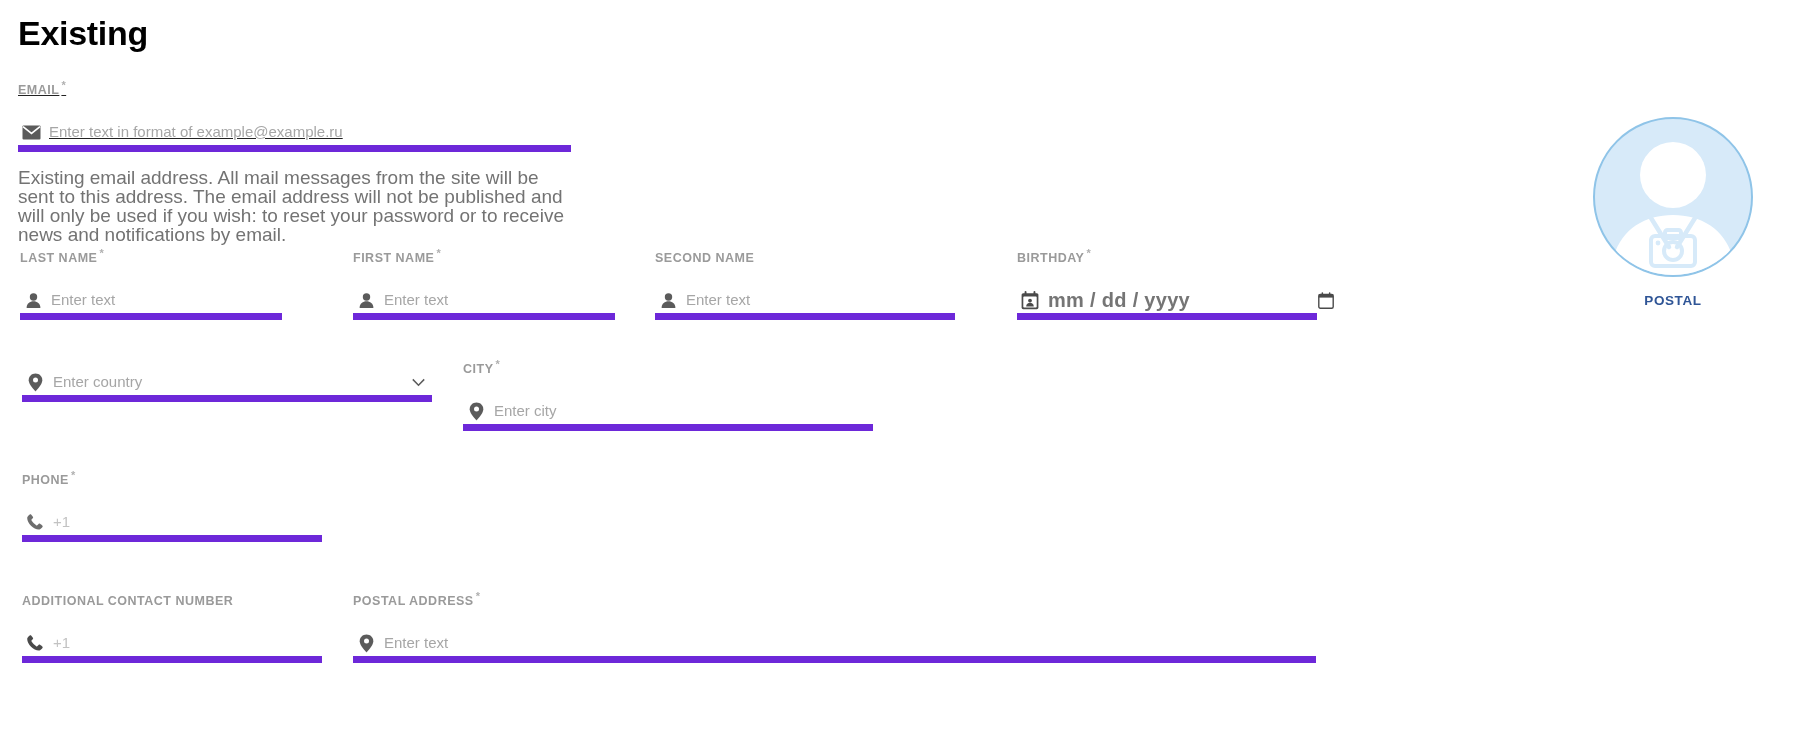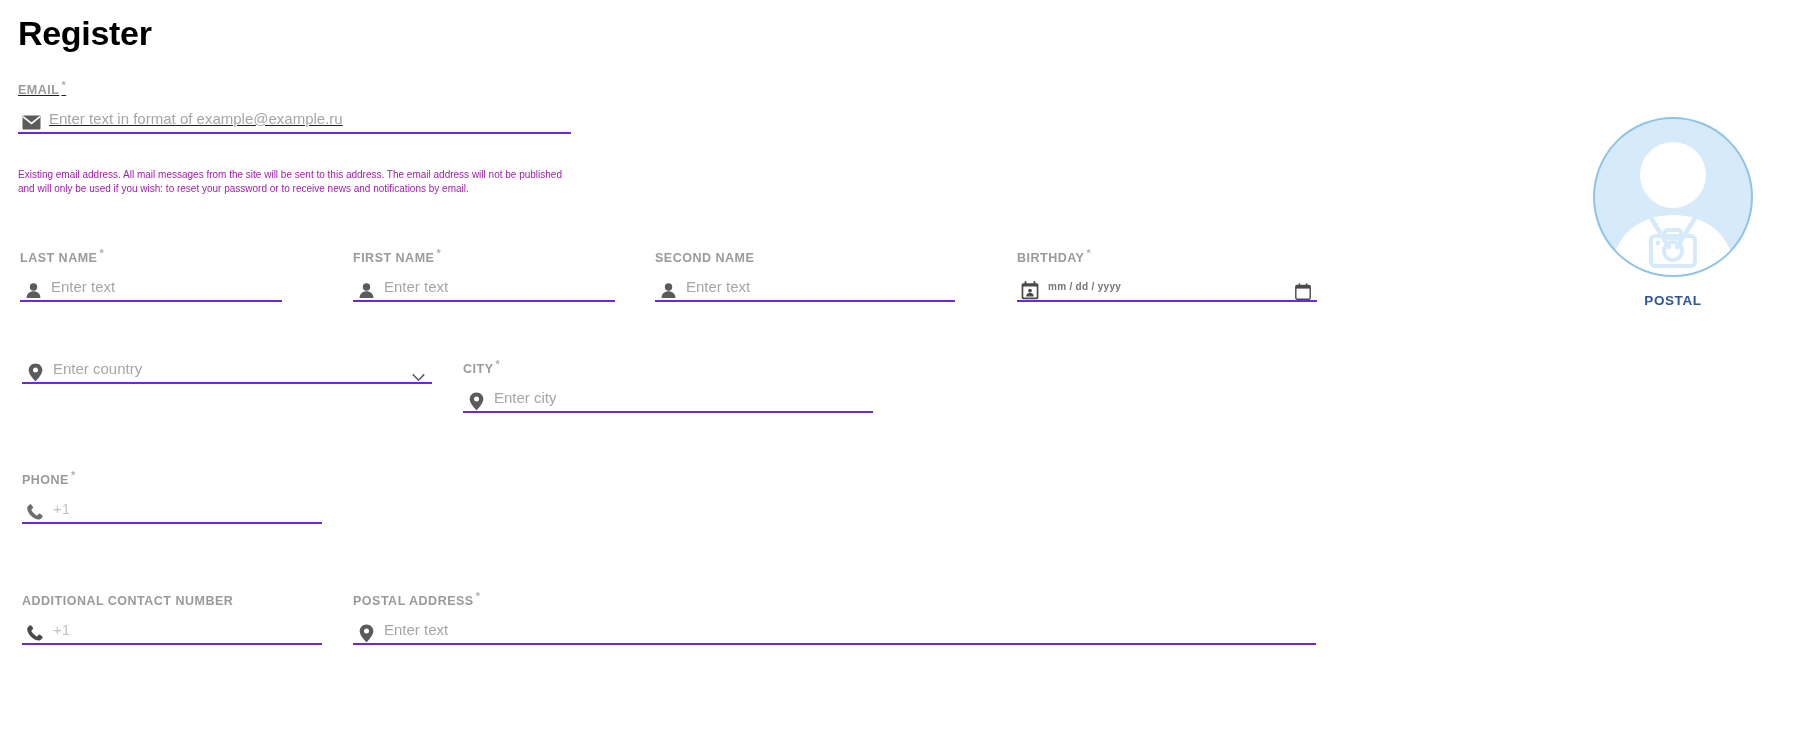--- a/index.html
+++ b/index.html
@@ -61,24 +61,24 @@
   .req {
     color: #b0b0b0;
     font-size: 11px;
     vertical-align: super;
     margin-left: 2px;
     font-weight: bold;
   }
 
   .input-row {
     display: flex;
-    align-items: flex-end;
-    border-bottom: 2px solid #6d28d9;
+    align-items: center;
+    border-bottom: 7px solid #6d28d9;
     height: 33px;
-    margin-top: 4px;
+    margin-top: 22px;
     position: relative;
   }
 
   .lead-icon {
     width: 22px;
     min-width: 22px;
     height: 20px;
     display: flex;
     align-items: center;
     justify-content: center;
@@ -104,21 +104,21 @@
     opacity: 1;
   }
   .txt-input.phone::placeholder { color: #c2c2c2; }
 
   .date-input {
     flex: 1;
     border: none;
     outline: none;
     background: transparent;
     font-family: "Liberation Sans", sans-serif;
-    font-size: 10px;
+    font-size: 20px;
     font-weight: bold;
     color: #1a1a1a;
     letter-spacing: 0.3px;
     padding: 0;
     height: 26px;
     line-height: 26px;
   }
 
   .trail-icon {
     width: 20px;
@@ -128,23 +128,23 @@
     justify-content: center;
     margin-right: 4px;
     cursor: pointer;
   }
 
   .help-text {
     position: absolute;
     left: 18px;
     top: 168px;
     width: 560px;
-    font-size: 10px;
-    line-height: 14px;
-    color: #a21caf;
+    font-size: 19px;
+    line-height: 19px;
+    color: #737373;
   }
 
   
   .avatar-block {
     position: absolute;
     left: 1592px;
     top: 117px;
     width: 162px;
     text-align: center;
   }
@@ -166,21 +166,21 @@
     letter-spacing: 0.6px;
     color: #2f5596;
     cursor: pointer;
   }
 </style>
 </head>
 <body>
 
 <div class="page">
 
-  <div class="page-title">Register</div>
+  <div class="page-title">Existing</div>
 
   <div class="form-area">
 
     <div class="field" style="left:18px; top:0px; width:553px;text-decoration:underline;">
       <div class="field-label">
         <span>EMAIL</span><span class="req">*</span>
       </div>
       <div class="input-row">
         <span class="lead-icon">
           <svg width="19" height="15" viewBox="0 0 19 15">

